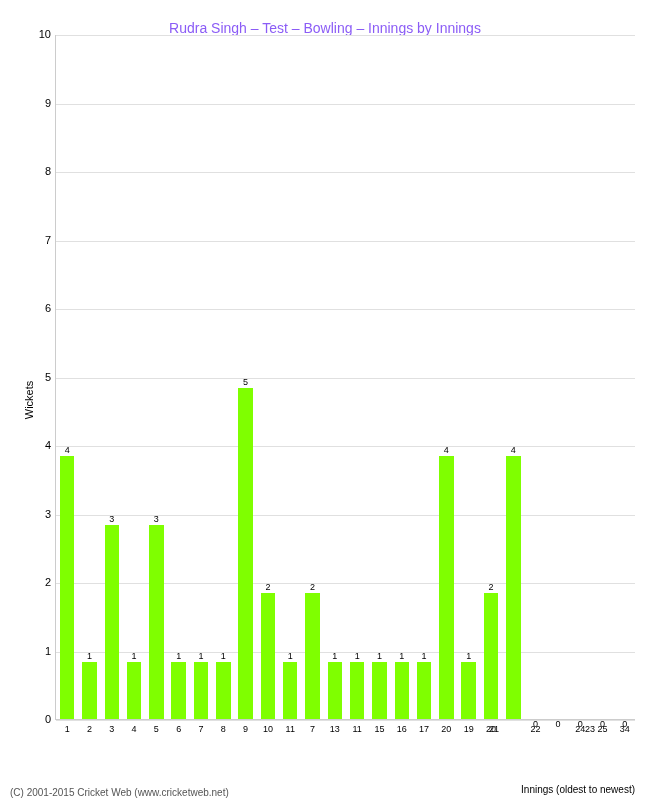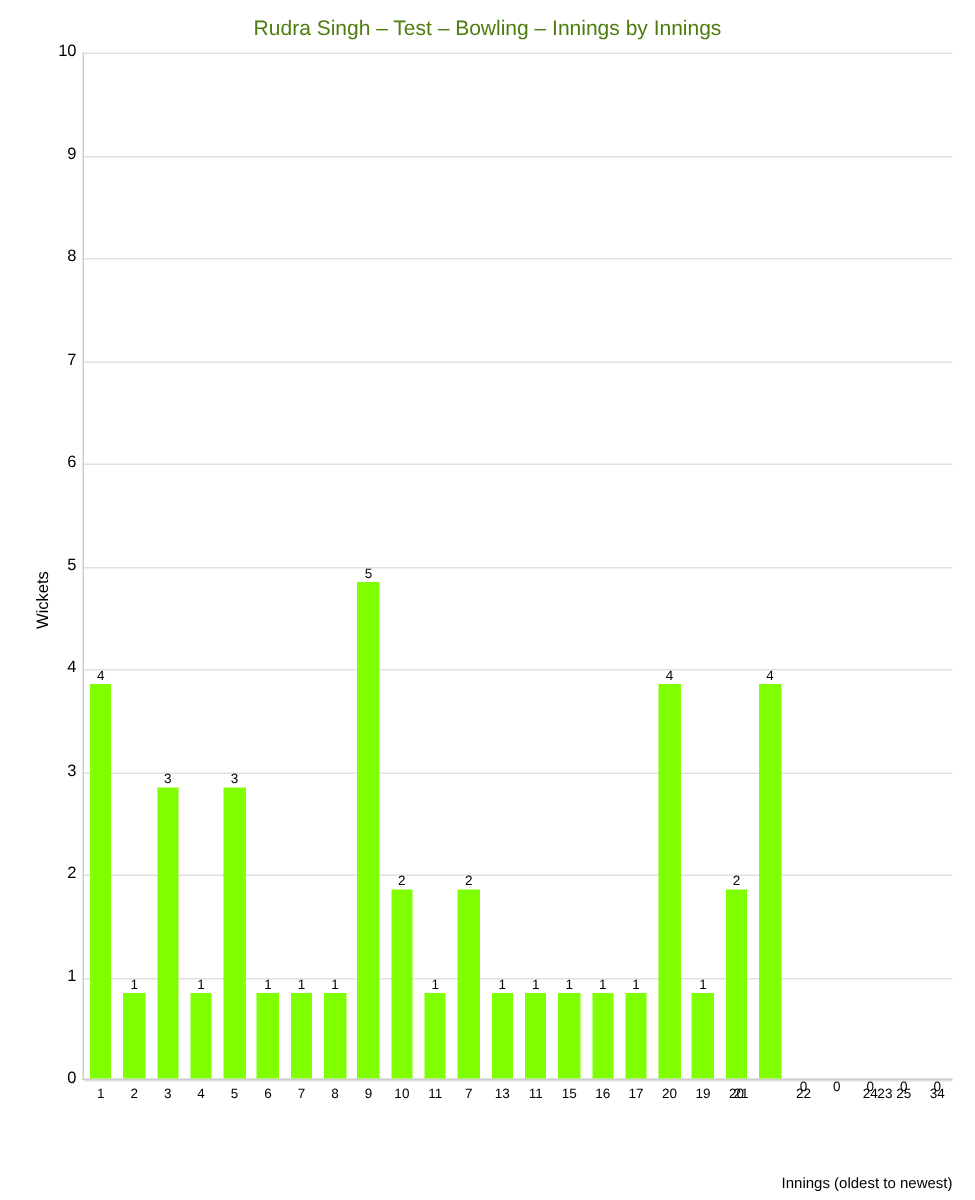--- a/index.html
+++ b/index.html
@@ -13,22 +13,22 @@
     }
     .chart-container {
       width: 650px;
       height: 800px;
       position: relative;
       background: #fff;
     }
     .chart-title {
       text-align: center;
       font-size: 14px;
-      padding: 10px 0 5px 0;
-      color: #4d7c0f;
+      padding: 20px 0 5px 0;
+      color: #8b5cf6;
     }
     .chart-area {
       position: absolute;
       left: 55px;
       top: 35px;
       right: 15px;
       bottom: 80px;
       background: #fff;
       border-left: 1px solid #ccc;
       border-bottom: 1px solid #ccc;
@@ -256,13 +256,14 @@
       </div>
       <div class="x-tick-label" style="left: 546.538px;">25</div>
       <div class="bar-group" style="left: 561.596px; width: 14.5px; height: 0px;">
         <div class="bar-label">0</div>
         <div class="bar" style="width: 100%; height: 0px;"></div>
       </div>
       <div class="x-tick-label" style="left: 568.846px;">34</div>
     </div>
 
   <div class="x-axis-label">Innings (oldest to newest)</div>
+  <div class="copyright">(C) 2001-2015 Cricket Web (www.cricketweb.net)</div>
 </div>
 
 </body></html>

